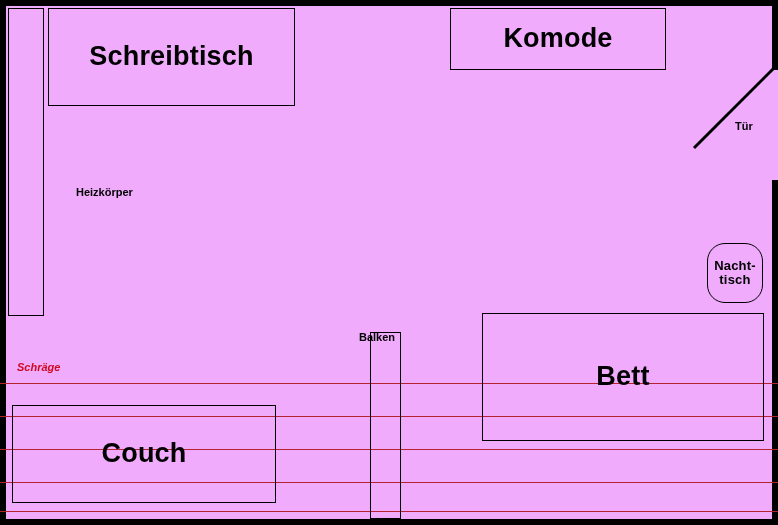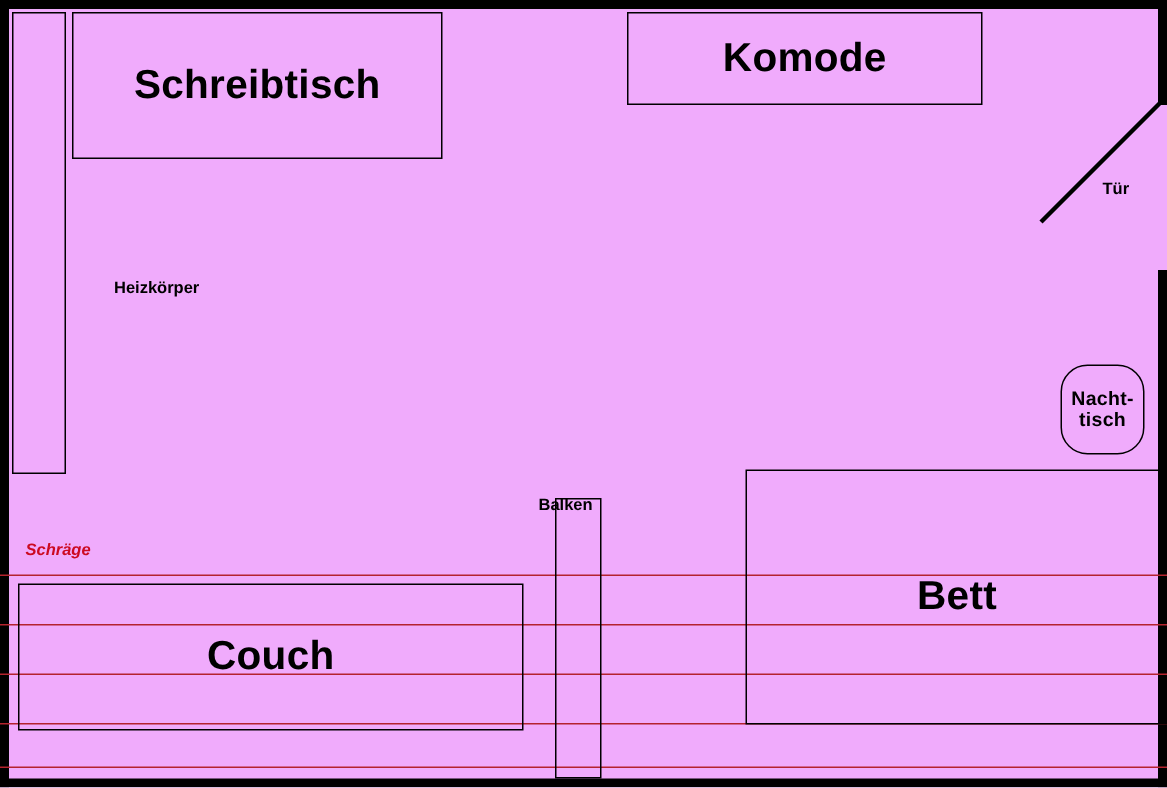--- a/index.html
+++ b/index.html
@@ -58,25 +58,25 @@
   .furniture .f-label {
     font-weight: bold;
     color: #000000;
     text-align: center;
     line-height: 1.08;
     letter-spacing: 0.2px;
   }
 
   #box-heizkoerper { left: 8px;   top: 8px;   width: 36px;  height: 308px; }
   #box-schreibtisch{ left: 48px;  top: 8px;   width: 247px; height: 98px;  }
-  #box-komode      { left: 418px; top: 8px;   width: 237px; height: 62px;  }
+  #box-komode      { left: 450px; top: 8px;   width: 216px; height: 62px;  }
   #box-nachttisch  { left: 707px; top: 243px; width: 56px;  height: 60px; border-radius: 18px;  }
   #box-balken      { left: 370px; top: 332px; width: 31px;  height: 187px; }
-  #box-bett        { left: 497px; top: 313px; width: 282px; height: 170px; }
-  #box-couch       { left: 12px;  top: 389px; width: 337px; height: 98px;  }
+  #box-bett        { left: 482px; top: 313px; width: 282px; height: 128px; }
+  #box-couch       { left: 12px;  top: 405px; width: 264px; height: 98px;  }
 
   #box-schreibtisch .f-label { font-size: 27px; }
   #box-komode      .f-label { font-size: 27px; }
   #box-bett        .f-label { font-size: 27px; }
   #box-couch       .f-label { font-size: 27px; }
   #box-nachttisch  .f-label { font-size: 13px; }
   #box-heizkoerper .f-label { font-size: 0; }
   #box-balken      .f-label { font-size: 0; }
 
   

